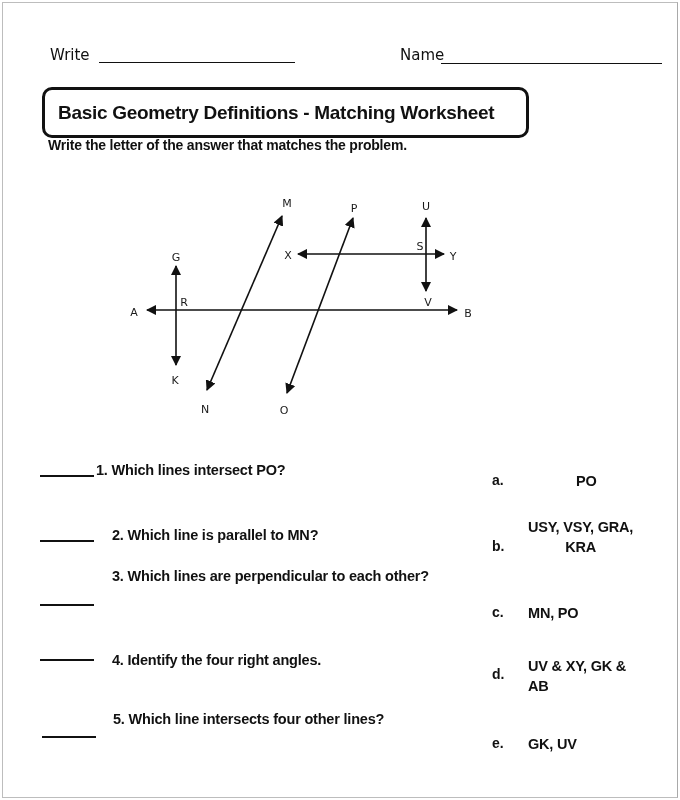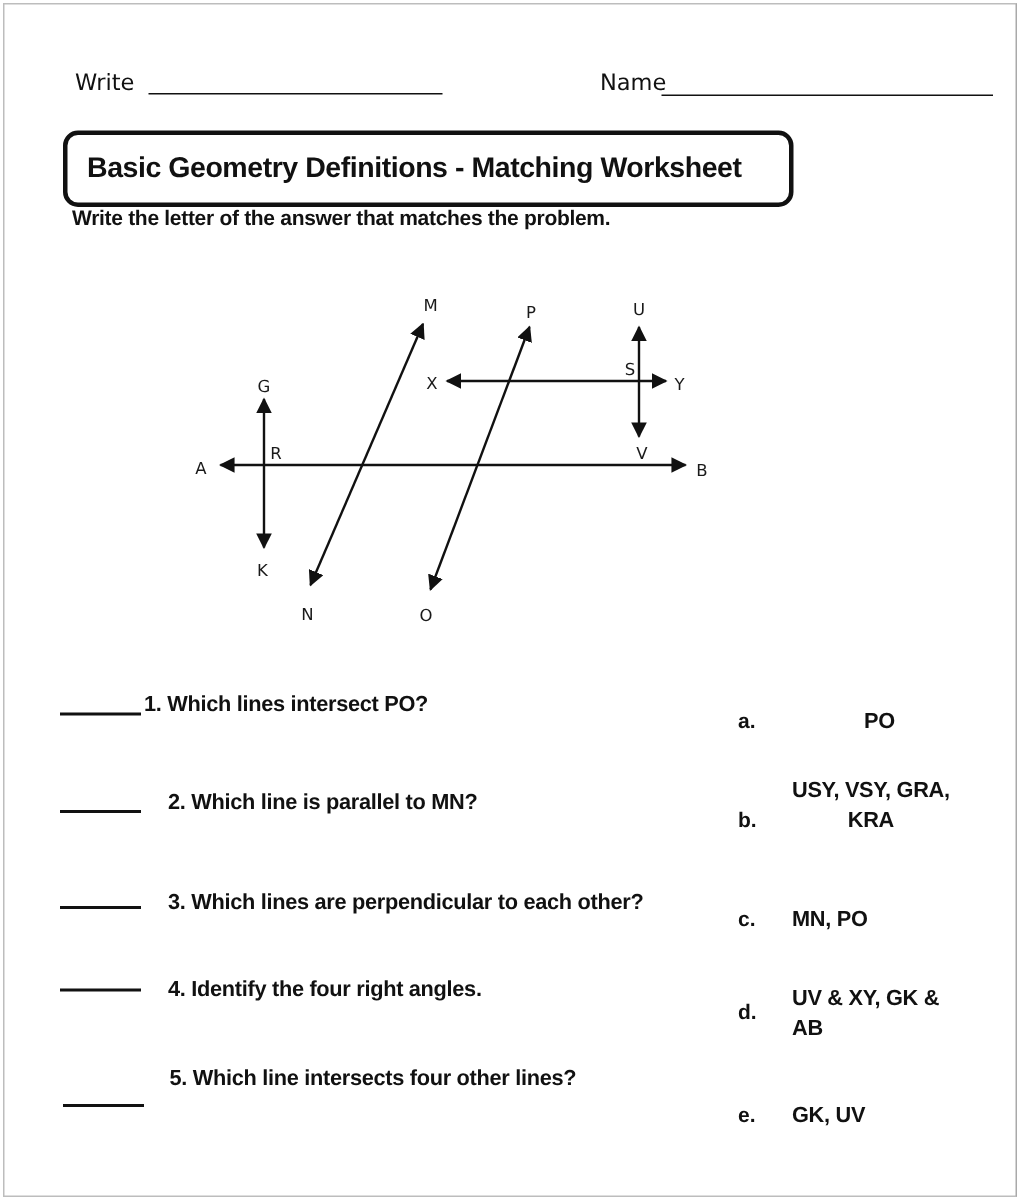--- a/index.html
+++ b/index.html
@@ -141,21 +141,21 @@
     <text x="428" y="306" text-anchor="middle">V</text>
   </svg>
 
   <div class="abs q-blank" style="left:40px; top:475px;"></div>
   <div class="abs q-text" style="left:96px; top:462px;">1. Which lines intersect PO?</div>
 
   <div class="abs q-blank" style="left:40px; top:540px;"></div>
   <div class="abs q-text" style="left:112px; top:527px;">2. Which line is parallel to MN?</div>
 
   <div class="abs q-blank" style="left:40px; top:604px;"></div>
-  <div class="abs q-text" style="left:112px; top:594px;text-align:right;">3. Which lines are perpendicular to each other?</div>
+  <div class="abs q-text" style="left:112px; top:568px;text-align:right;">3. Which lines are perpendicular to each other?</div>
 
   <div class="abs q-blank" style="left:40px; top:659px;"></div>
   <div class="abs q-text" style="left:112px; top:652px;">4. Identify the four right angles.</div>
 
   <div class="abs q-blank" style="left:42px; top:736px;"></div>
   <div class="abs q-text" style="left:113px; top:711px;">5. Which line intersects four other lines?</div>
 
   <div class="abs a-letter" style="left:492px; top:472px;">a.</div>
   <div class="abs a-text" style="left:528px; top:471px;margin-left:48px;">
     <span>PO</span>

